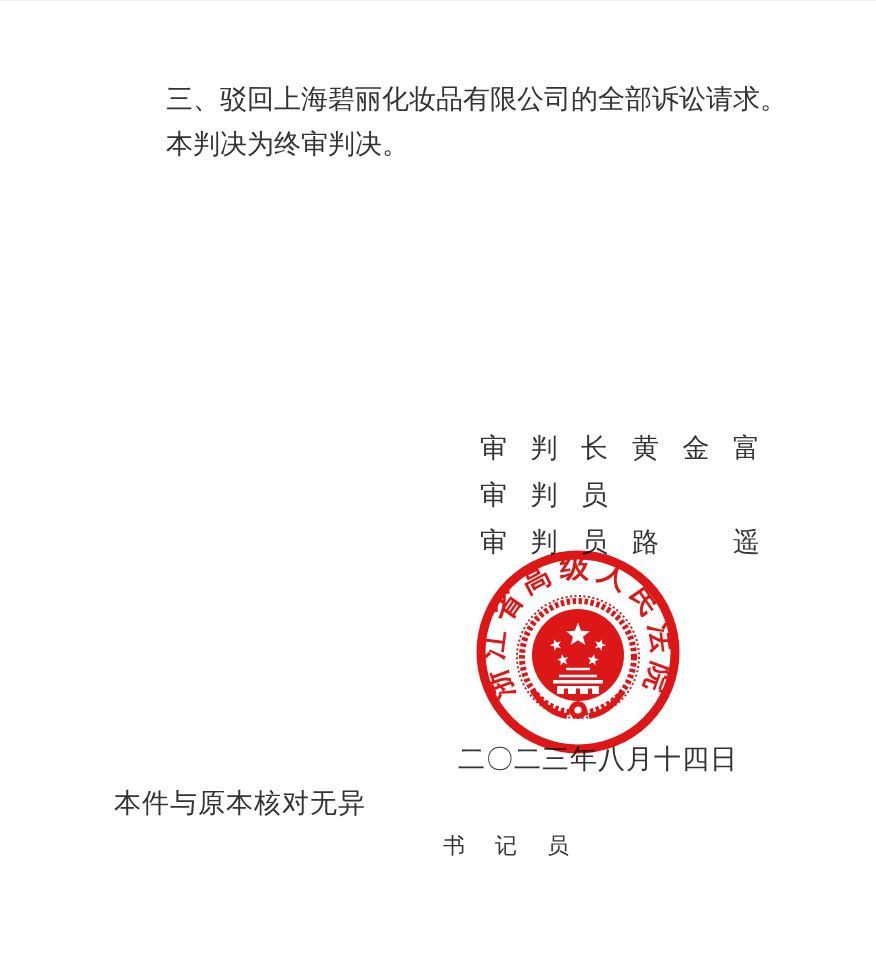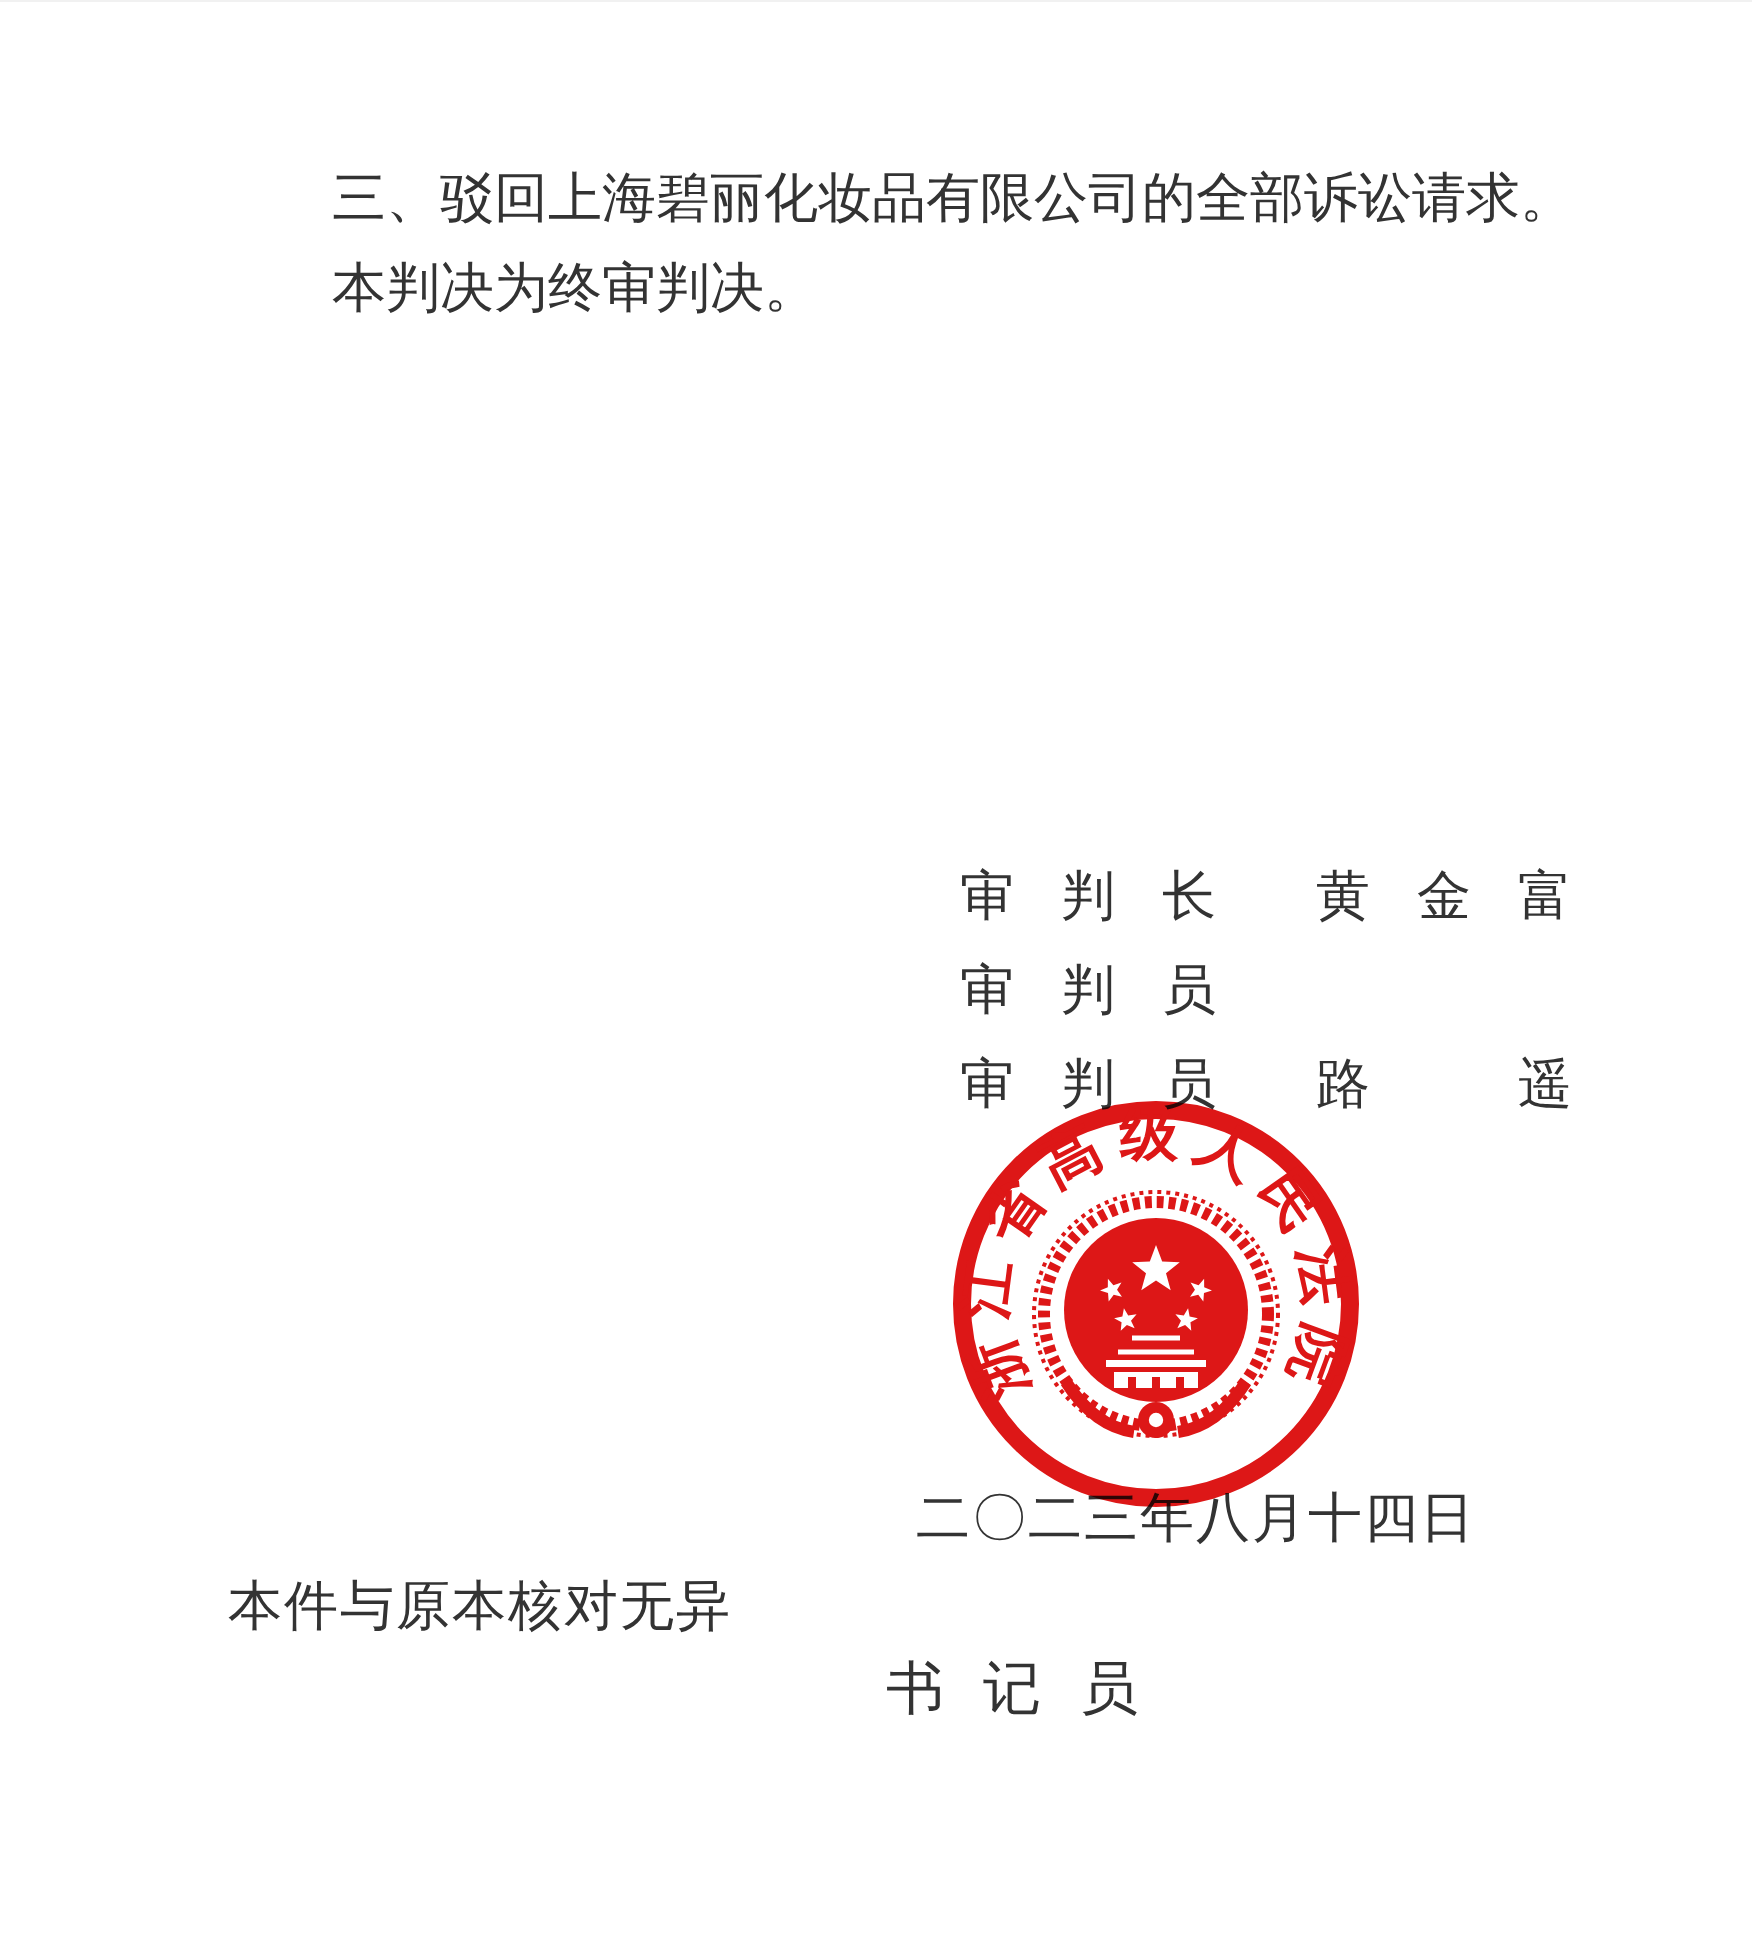--- a/index.html
+++ b/index.html
@@ -17,33 +17,33 @@
   .body-text{
     position:absolute;left:112px;top:76px;width:700px;
     font-size:27px;line-height:45px;
     text-align:justify;
   }
   .body-text p{margin:0;text-indent:2em;}
   
   .sign-block{position:absolute;left:440px;top:424px;}
   .sign-row{display:flex;height:47px;line-height:47px;font-size:27px;}
   .sign-title{display:inline-block;width:128px;text-align:justify;text-align-last:justify;margin-left:40px;}
-  .sign-name{display:inline-block;width:128px;margin-left:50px;text-align:justify;text-align-last:justify;}
+  .sign-name{display:inline-block;width:128px;margin-left:24px;text-align:justify;text-align-last:justify;}
   
   .date-line{
     position:absolute;left:434px;top:740px;
     font-size:27px;letter-spacing:1px;white-space:nowrap;margin-left:24px;
   }
   
   .verify-note{
     position:absolute;left:114px;top:784px;
     font-size:27px;letter-spacing:1px;white-space:nowrap;
   }
   
-  .clerk-row{position:absolute;left:443px;top:828px;display:flex;font-size:29px;line-height:33px;}
+  .clerk-row{position:absolute;left:443px;top:828px;display:flex;font-size:22px;line-height:33px;}
   .clerk-title{display:inline-block;width:126px;text-align:justify;text-align-last:justify;}
   .clerk-name{display:inline-block;width:140px;margin-left:71px;text-align:justify;text-align-last:justify;}
   
   .seal{
     position:absolute;left:473px;top:546px;width:210px;height:210px;
     mix-blend-mode:multiply;
     pointer-events:none;
   }
   .seal svg{display:block;}
   .seal-arc-text{

